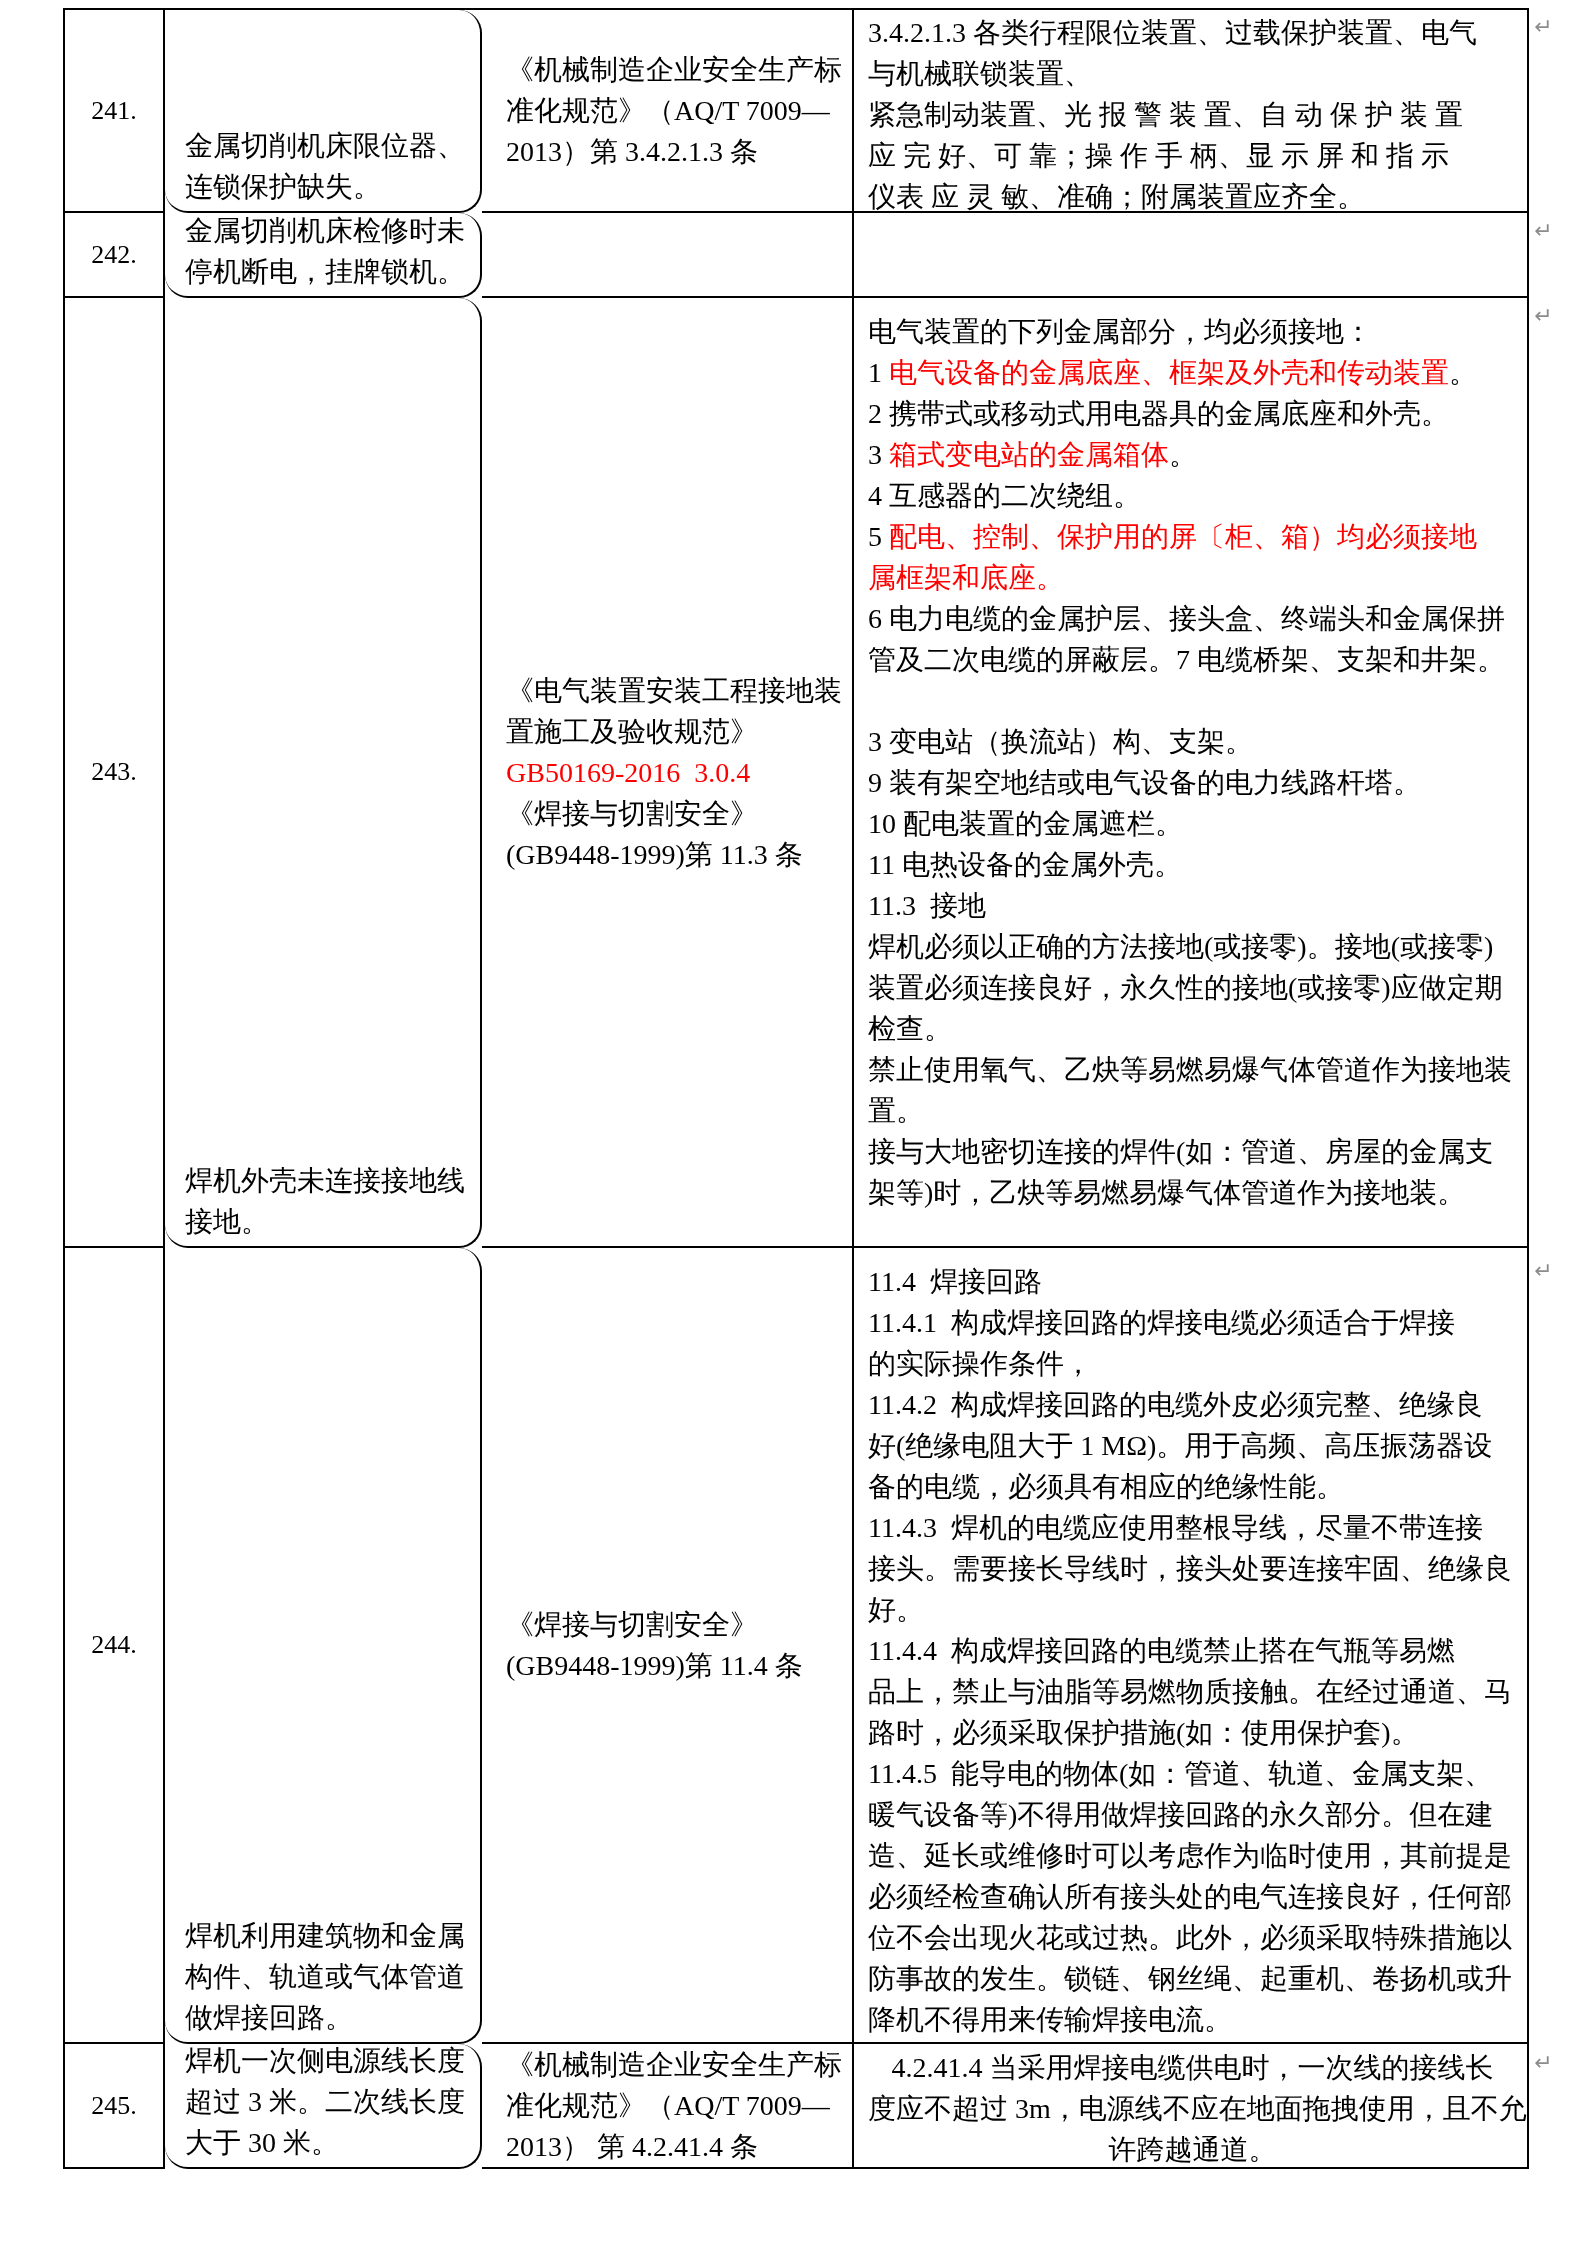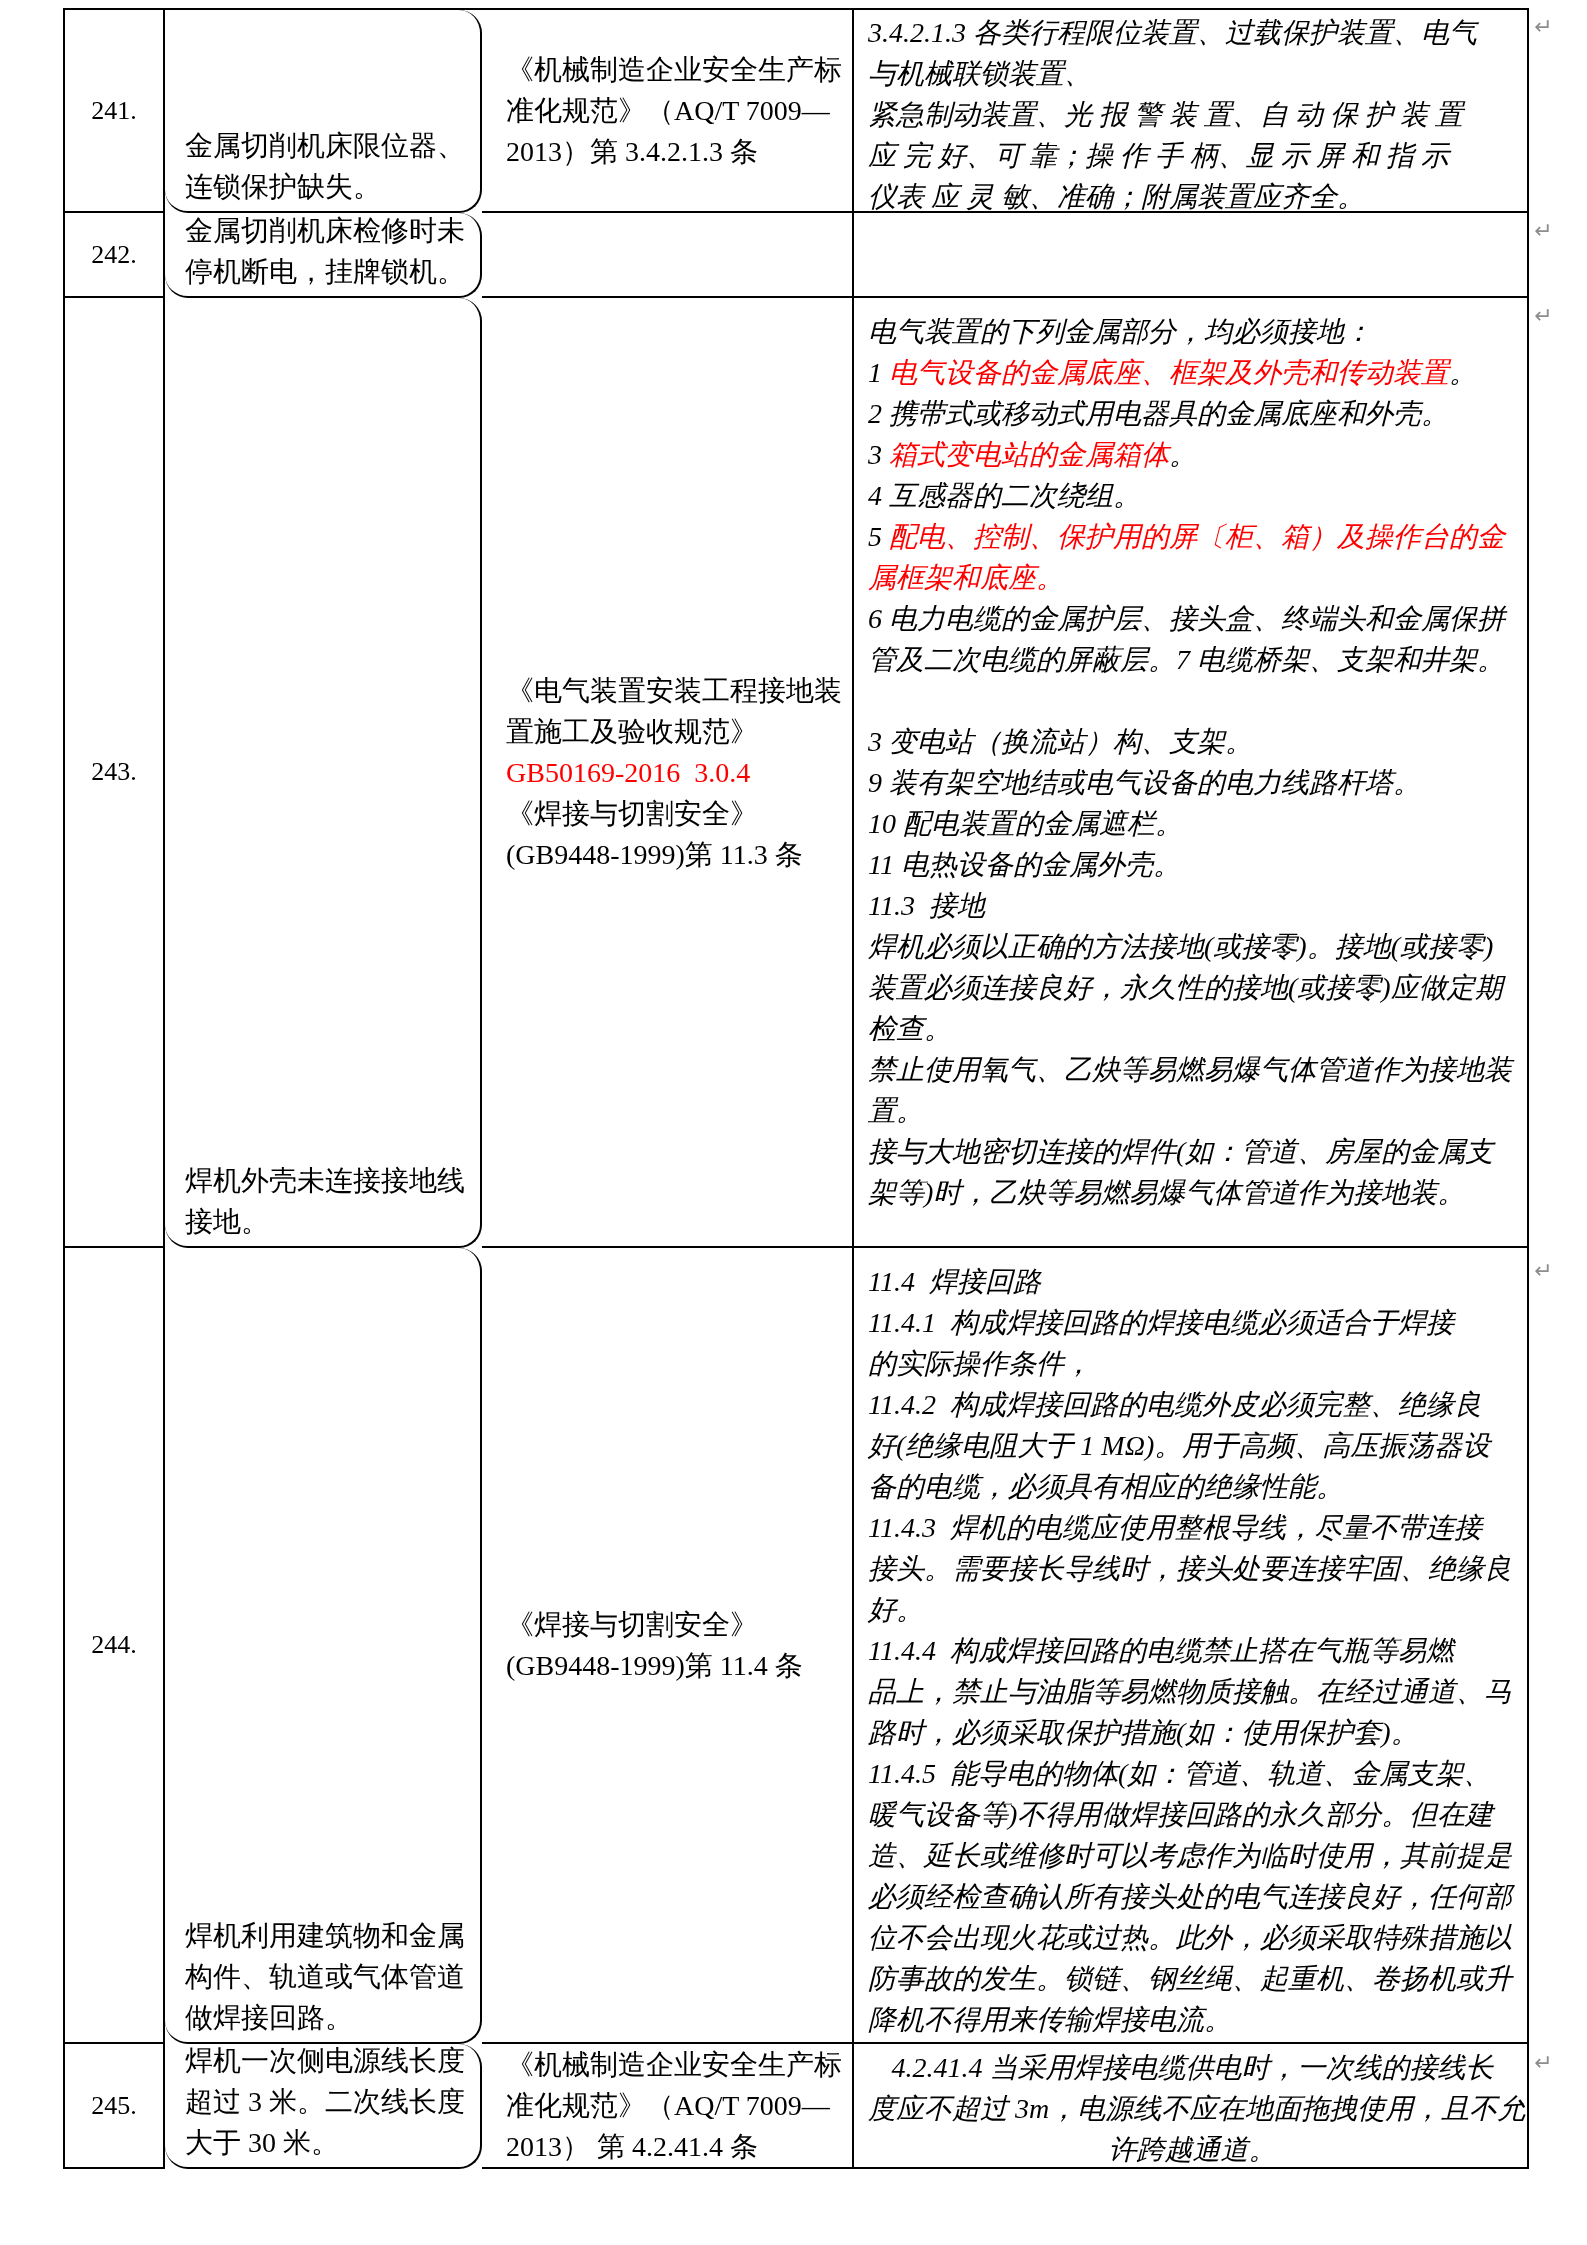--- a/index.html
+++ b/index.html
@@ -36,21 +36,20 @@
     display:flex;flex-direction:column;justify-content:flex-end;
     padding:17px 8px 4px 20px;
     border-radius:23px;
   }
   .c-basis{
     display:flex;flex-direction:column;justify-content:center;
     padding:4px 6px 4px 24px;
   }
   .c-text{
     padding:13px 10px 0 14px;
-    font-style:italic;
   }
   .r0.c-text{padding-top:2px;}
   .r4.c-text{padding-top:3px;text-align:center;}
   .tline{
     height:41px;line-height:41px;
     white-space:pre;
   }
   .red{color:var(--red,#ff0000);}
   .pmark{
     position:absolute;
@@ -102,21 +101,21 @@
       <div class="tline"><span class="red">GB50169-2016  3.0.4</span></div>
       <div class="tline">《焊接与切割安全》</div>
       <div class="tline">(GB9448-1999)第 11.3 条</div>
     </div>
   <div class="cell c-text r2">
       <div class="tline">电气装置的下列金属部分，均必须接地：</div>
       <div class="tline"><span>1 </span><span class="red">电气设备的金属底座、框架及外壳和传动装置</span><span>。</span></div>
       <div class="tline">2 携带式或移动式用电器具的金属底座和外壳。</div>
       <div class="tline"><span>3 </span><span class="red">箱式变电站的金属箱体</span><span>。</span></div>
       <div class="tline">4 互感器的二次绕组。</div>
-      <div class="tline"><span>5 </span><span class="red">配电、控制、保护用的屏〔柜、箱）及操作台的金</span></div>
+      <div class="tline"><span>5 </span><span class="red">配电、控制、保护用的屏〔柜、箱）均必须接地</span></div>
       <div class="tline"><span class="red">属框架和底座。</span></div>
       <div class="tline">6 电力电缆的金属护层、接头盒、终端头和金属保拼</div>
       <div class="tline">管及二次电缆的屏蔽层。7 电缆桥架、支架和井架。</div>
       <div class="tline">&nbsp;</div>
       <div class="tline">3 变电站（换流站）构、支架。</div>
       <div class="tline">9 装有架空地结或电气设备的电力线路杆塔。</div>
       <div class="tline">10 配电装置的金属遮栏。</div>
       <div class="tline">11 电热设备的金属外壳。</div>
       <div class="tline">11.3  接地</div>
       <div class="tline">焊机必须以正确的方法接地(或接零)。接地(或接零)</div>

